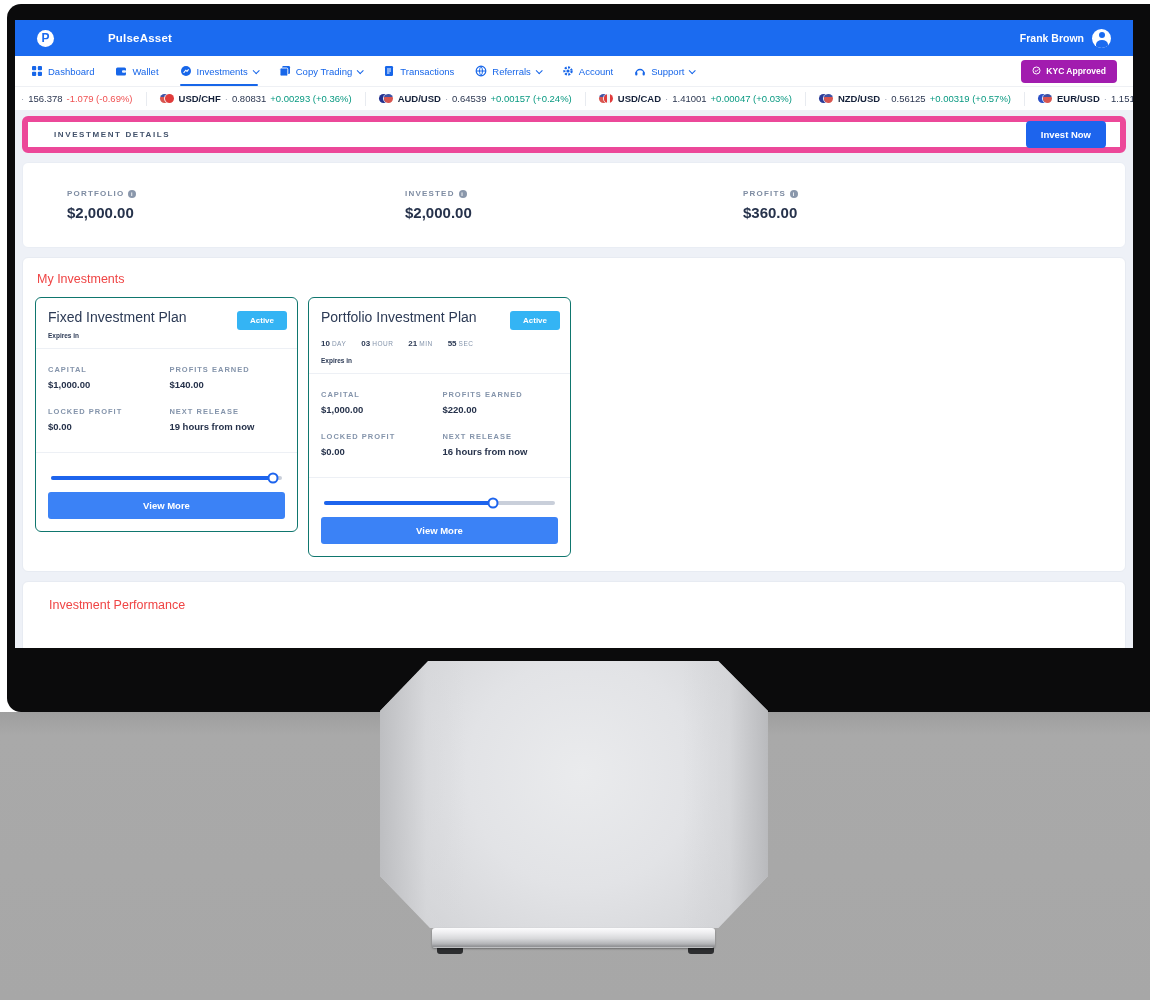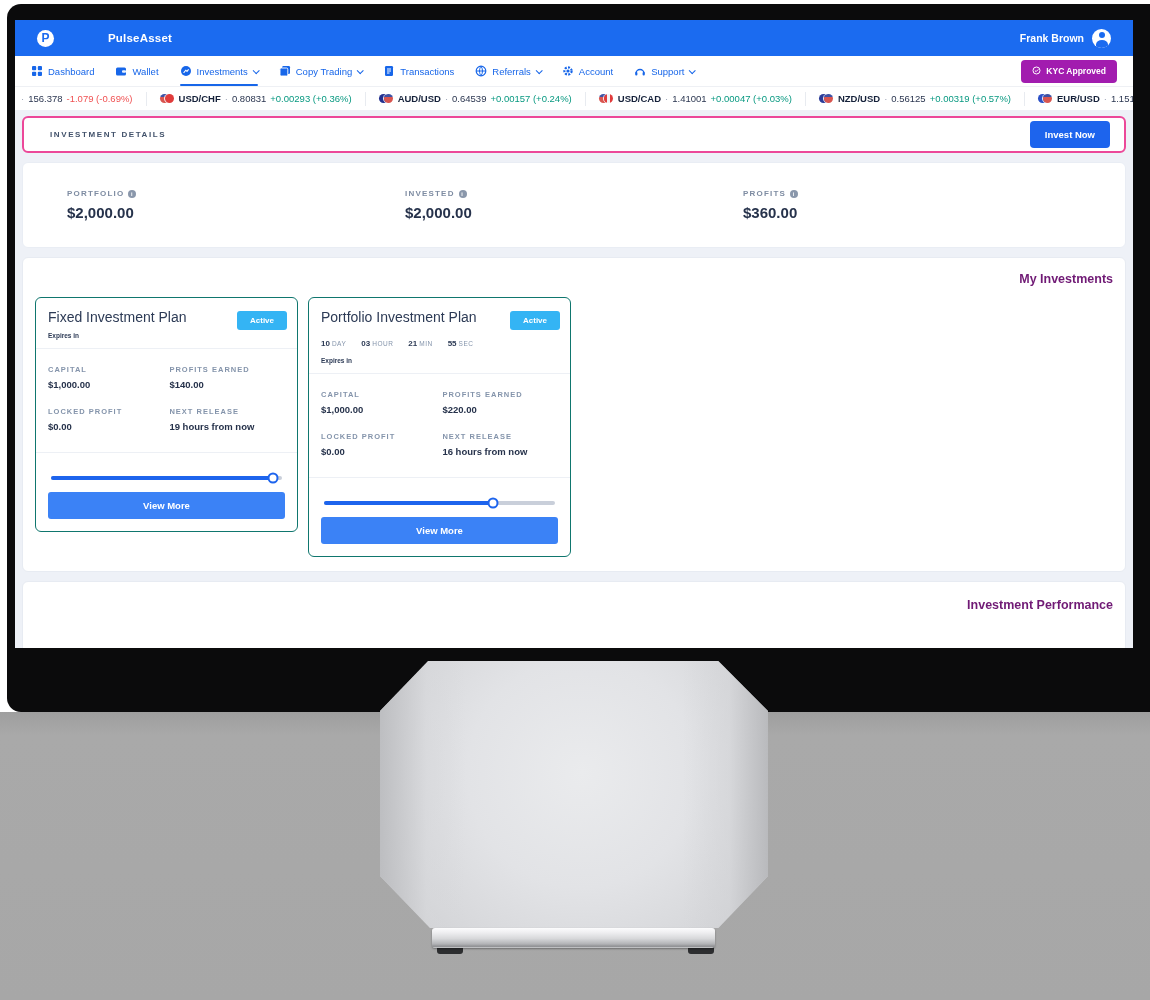--- a/index.html
+++ b/index.html
@@ -51,33 +51,33 @@
   .up { color:#089981; } .down { color:#f05152; }
   .flag { position:relative; width:15px; height:11px; }
   .flag i { position:absolute; width:9px; height:9px; border-radius:50%; top:1px; }
   .flag .f1 { left:0; z-index:1; } .flag .f2 { left:5px; z-index:2; box-shadow:-1px 0 0 rgba(255,255,255,.9); }
   .us { background:linear-gradient(180deg,#3f51a3 38%,#d8554f 38%); }
   .c-chf { background:#e03b3b; } .c-aud { background:#23308f; } .c-cad { background:linear-gradient(90deg,#e03b3b 28%,#f3f4f6 28%,#f3f4f6 72%,#e03b3b 72%); }
   .c-nzd { background:#2b3b98; } .c-eur { background:#2b50c7; }
 
   
   .main { padding:6px 7px 0; display:flex; flex-direction:column; gap:9px; }
-  .bar-card { background:#ffffff; border:2px solid #ec4899; border-radius:6px; height:37px; display:flex; align-items:center; justify-content:space-between; padding:0 14px 0 26px; }
+  .bar-card { background:#ffffff; border:6px solid #ec4899; border-radius:6px; height:37px; display:flex; align-items:center; justify-content:space-between; padding:0 14px 0 26px; }
   .section-label { font-size:8px; letter-spacing:1.6px; font-weight:bold; color:#42526b; }
   .btn-primary { background:#1d64ed; color:#ffffff; border:none; font-family:inherit; font-size:9.5px; font-weight:bold; padding:8px 15px; border-radius:4px; cursor:pointer; }
 
   .stats-card { background:#ffffff; border:1px solid #e9edf4; border-radius:6px; height:86px; display:flex; align-items:center; padding:0 44px; }
   .stat { flex:1; }
   .stat-label { display:flex; align-items:center; gap:4px; font-size:8px; letter-spacing:1.2px; font-weight:bold; color:#7e8ca2; }
   .info-ic { width:8px; height:8px; border-radius:50%; background:#8a97ab; color:#ffffff; font-size:5.5px; font-weight:bold; display:flex; align-items:center; justify-content:center; cursor:pointer; }
   .info-ic::after { content:"i"; }
   .stat-value { font-size:15px; font-weight:bold; color:#26324b; margin-top:6px; }
 
   .panel { background:#ffffff; border:1px solid #e7ebf2; border-radius:6px; padding:10px 12px 14px; }
-  .panel-heading { color:#701a75; font-size:12.5px; font-weight:bold; margin:4px 0 11px 2px;text-align:right; }
+  .panel-heading { color:#ef4444; font-size:12.5px; font-weight:normal; margin:4px 0 11px 2px; }
   .plans { display:flex; gap:10px; align-items:flex-start; }
   .plan { width:263px; background:#ffffff; border:1px solid #0f766e; border-radius:6px; }
   .plan-head { padding:11px 12px 9px; border-bottom:1px solid #edf0f5; position:relative; }
   .plan-title { font-size:14px; font-weight:500; color:#2c3a55; }
   .badge-active { position:absolute; right:10px; top:13px; background:#34b4f4; color:#ffffff; font-size:8px; font-weight:bold; padding:5px 13px; border-radius:3px; }
   .countdown { display:flex; gap:15px; margin-top:7px; }
   .cd b { font-size:8px; color:#2c3a55; }
   .cd span { font-size:6.5px; color:#8494ab; margin-left:2px; letter-spacing:.5px; }
   .expires { font-size:6.5px; font-weight:bold; color:#2c3a55; margin-top:7px; }
   .plan-body { padding:16px 12px 20px; display:grid; grid-template-columns:1.05fr 1fr; row-gap:17px; border-bottom:1px solid #edf0f5; }

